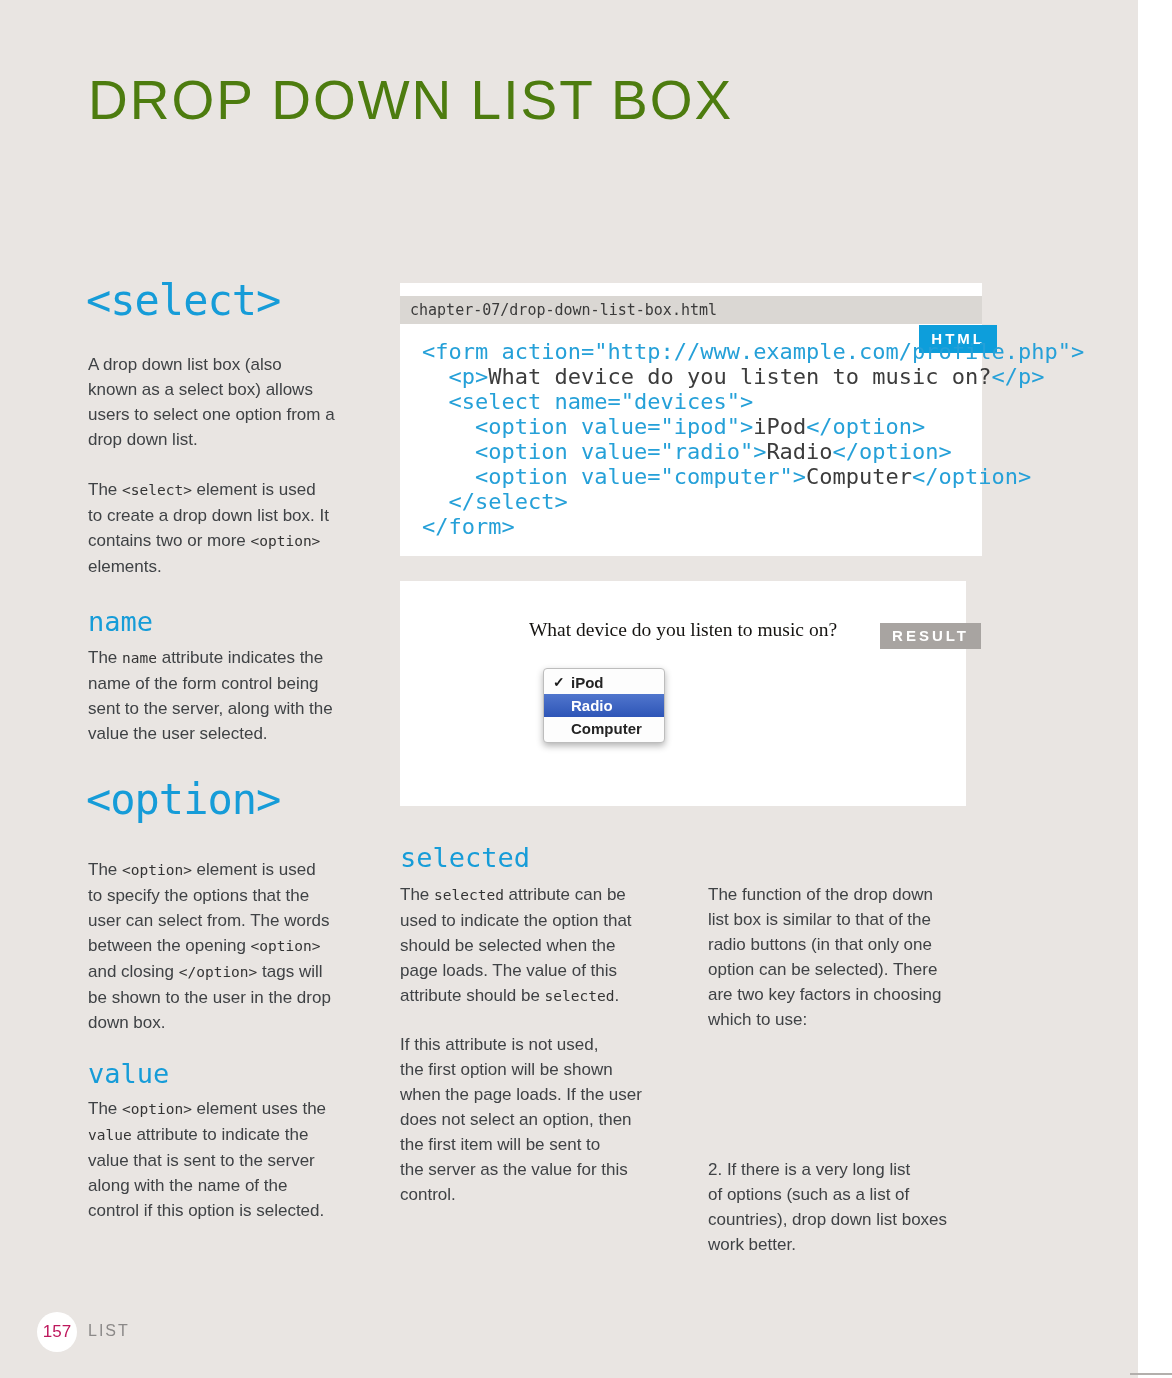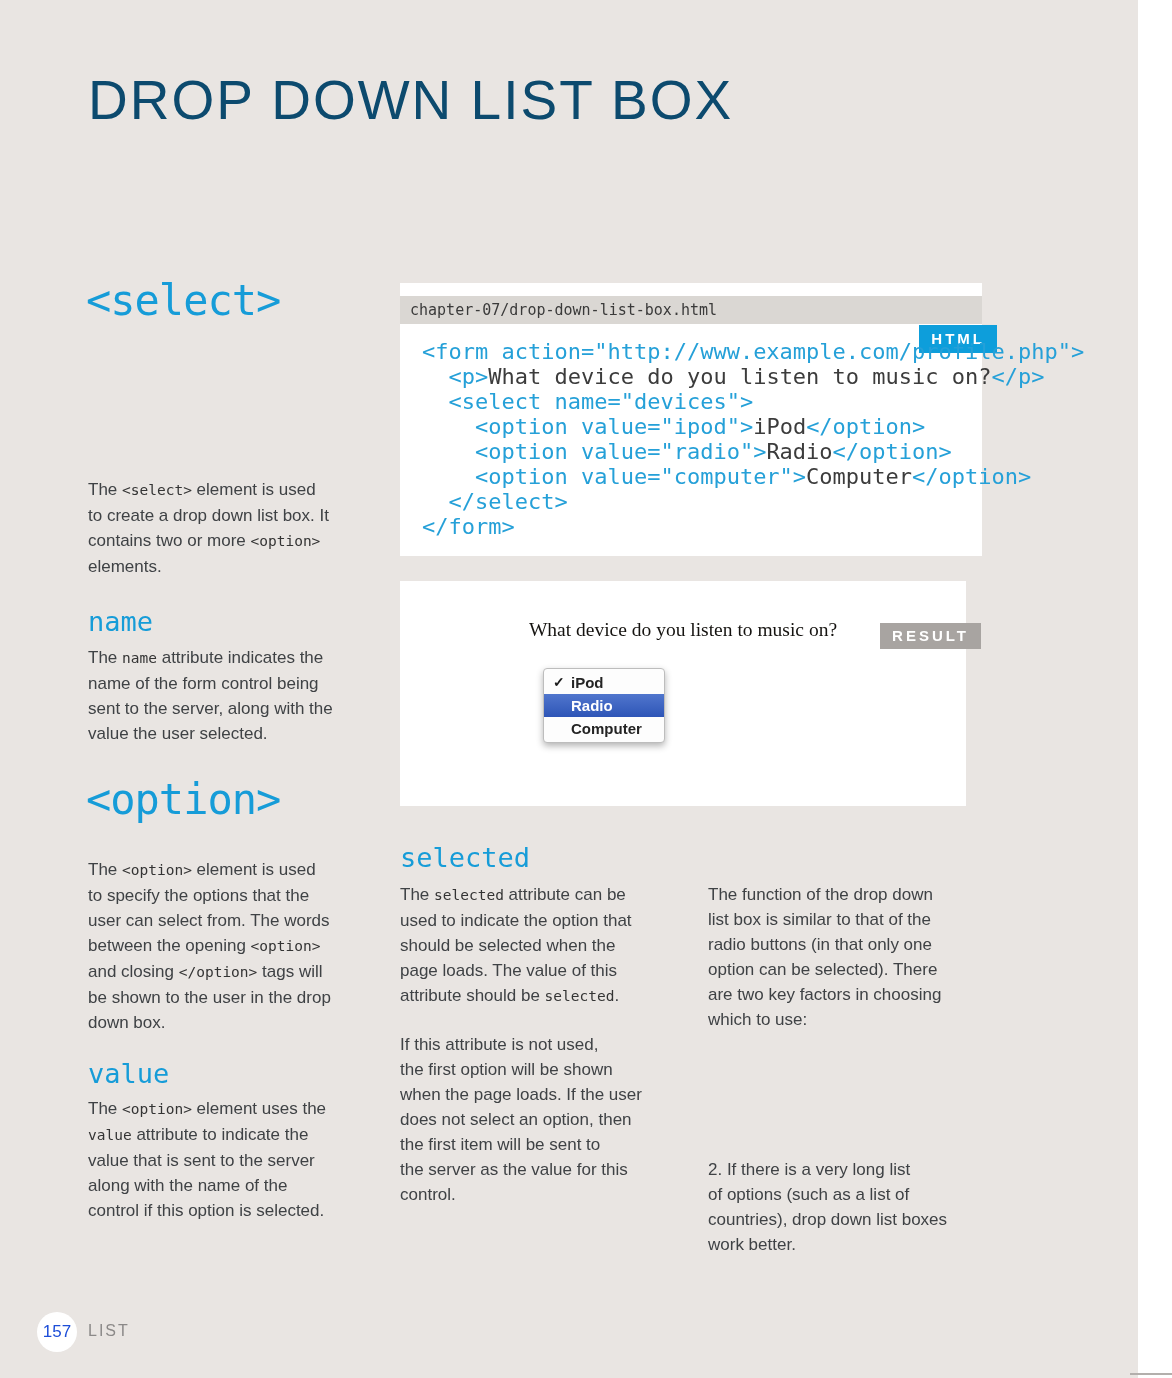--- a/index.html
+++ b/index.html
@@ -14,21 +14,21 @@
     background:#e9e5e2; overflow:hidden;
   }
   .edge-line {
     position:absolute; left:1130px; top:1373px; width:42px; height:2px;
     background:#b3afac;
   }
 
   
   .page-title {
     position:absolute; left:88px; top:68px;
-    font-size:55px; font-weight:300; color:#0c4a6e; letter-spacing:2px;
+    font-size:55px; font-weight:300; color:#4d7c0f; letter-spacing:2px;
     white-space:nowrap;
   }
   .big-heading {
     position:absolute; font-family:"DejaVu Sans Mono", monospace;
     font-size:42px; color:#169cd8; letter-spacing:-1px; white-space:nowrap;
   }
   .small-heading {
     position:absolute; font-family:"DejaVu Sans Mono", monospace;
     font-size:27px; color:#169cd8; white-space:nowrap;
   }
@@ -92,21 +92,21 @@
     background:linear-gradient(#5076cd, #2e55b7); color:#ffffff;
   }
   .check {
     position:absolute; left:9px; top:0; font-size:14px; color:#1c1c1c;
   }
 
   
   .page-circle {
     position:absolute; left:37px; top:1312px; width:40px; height:40px;
     border-radius:50%; background:#ffffff;
-    text-align:center; line-height:40px; font-size:17px; color:#1d4ed8;
+    text-align:center; line-height:40px; font-size:17px; color:#be185d;
   }
   .section-label {
     position:absolute; left:88px; top:1322px;
     font-size:16px; color:#8b8988; letter-spacing:2px;
   }
 
   
   #h-select   { left:86px;  top:276px; }
   #p-select-1 { left:88px;  top:352px; width:268px; }
   #p-select-2 { left:88px;  top:477px; width:268px; }
@@ -124,20 +124,24 @@
   #p-usage-3  { left:708px; top:1157px; width:268px; }
 </style>
 </head>
 <body>
 
 <div class="page">
 
   <div class="page-title">DROP DOWN LIST BOX</div>
 
   <div class="big-heading" id="h-select">&lt;select&gt;</div>
+  <div class="para" id="p-select-1">A drop down list box (also
+known as a select box) allows
+users to select one option from a
+drop down list.</div>
   <div class="para" id="p-select-2">The <span class="code">&lt;select&gt;</span> element is used
 to create a drop down list box. It
 contains two or more <span class="code">&lt;option&gt;</span>
 elements.</div>
 
   <div class="small-heading" id="h-name">name</div>
   <div class="para" id="p-name">The <span class="code">name</span> attribute indicates the
 name of the form control being
 sent to the server, along with the
 value the user selected.</div>

